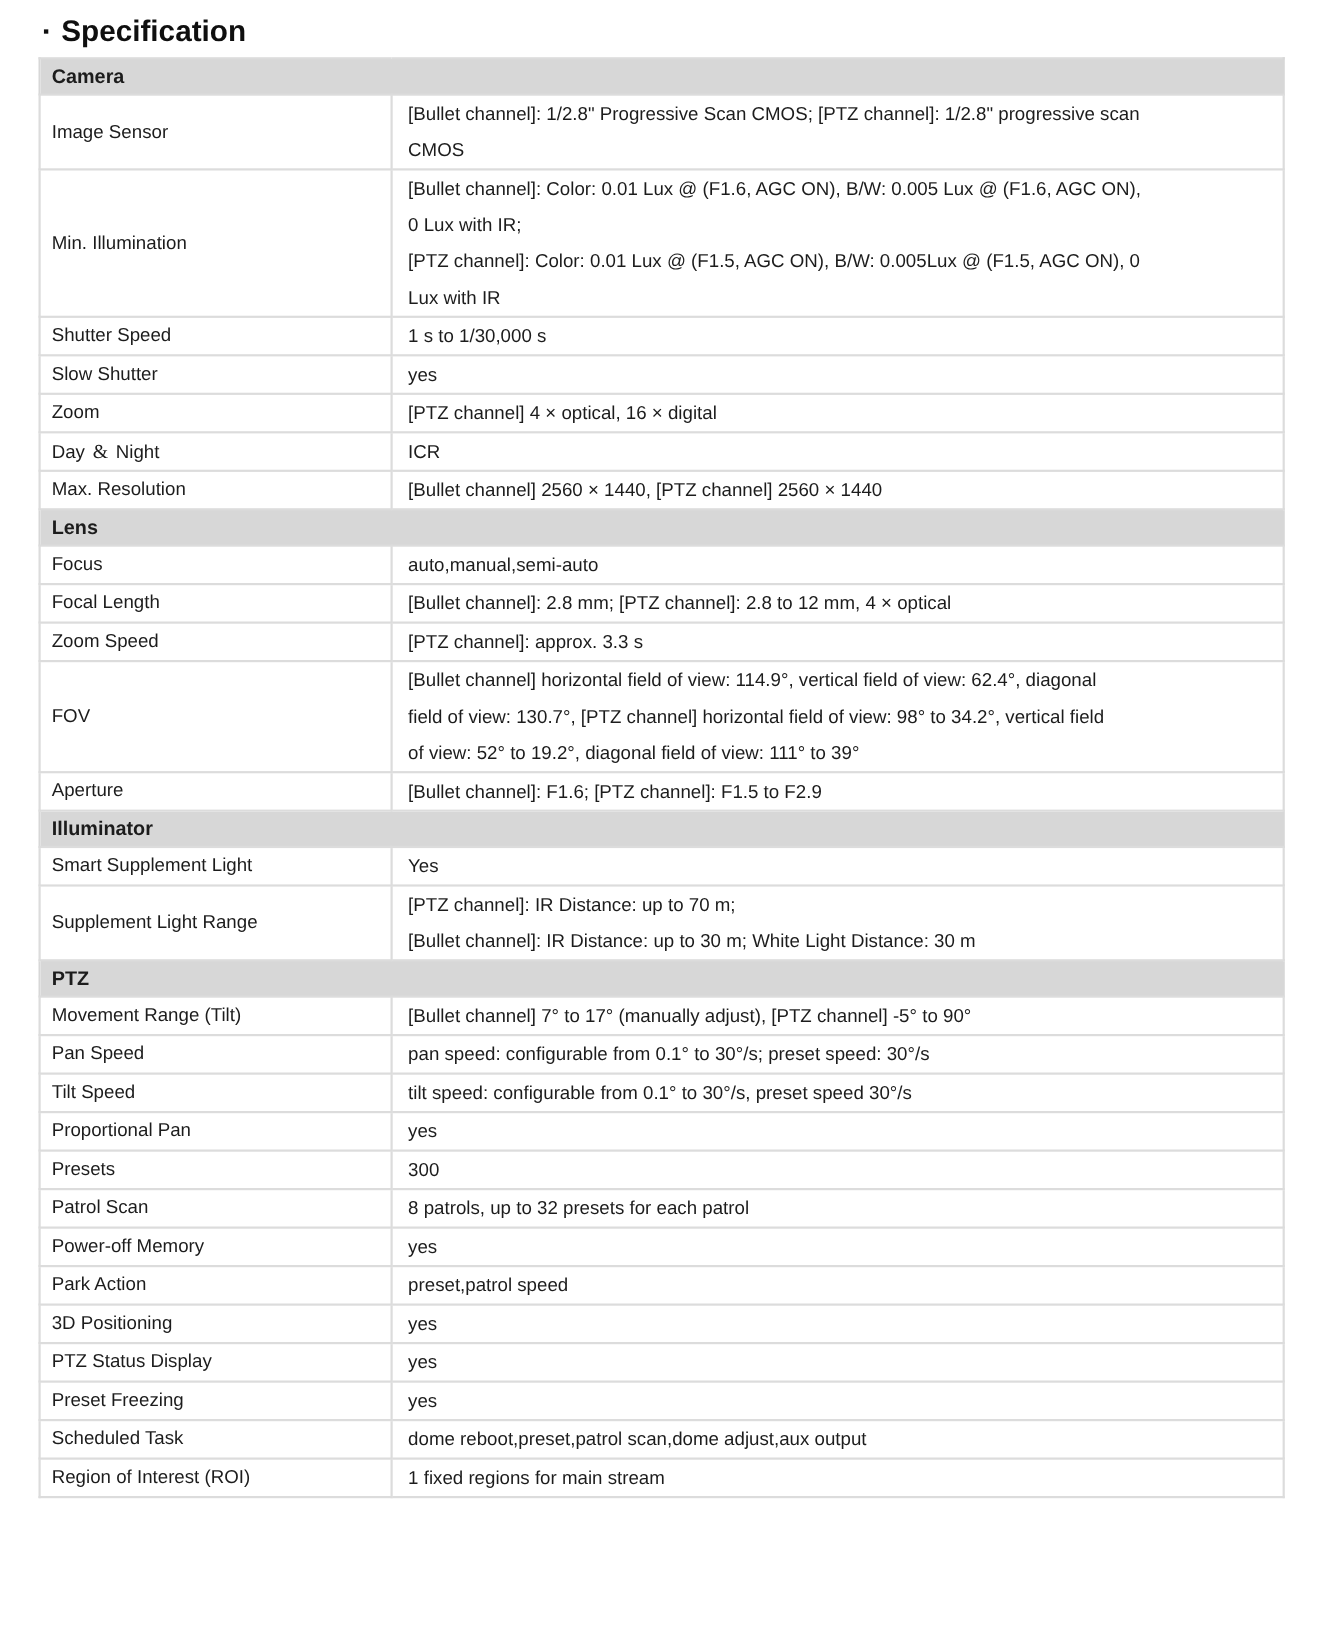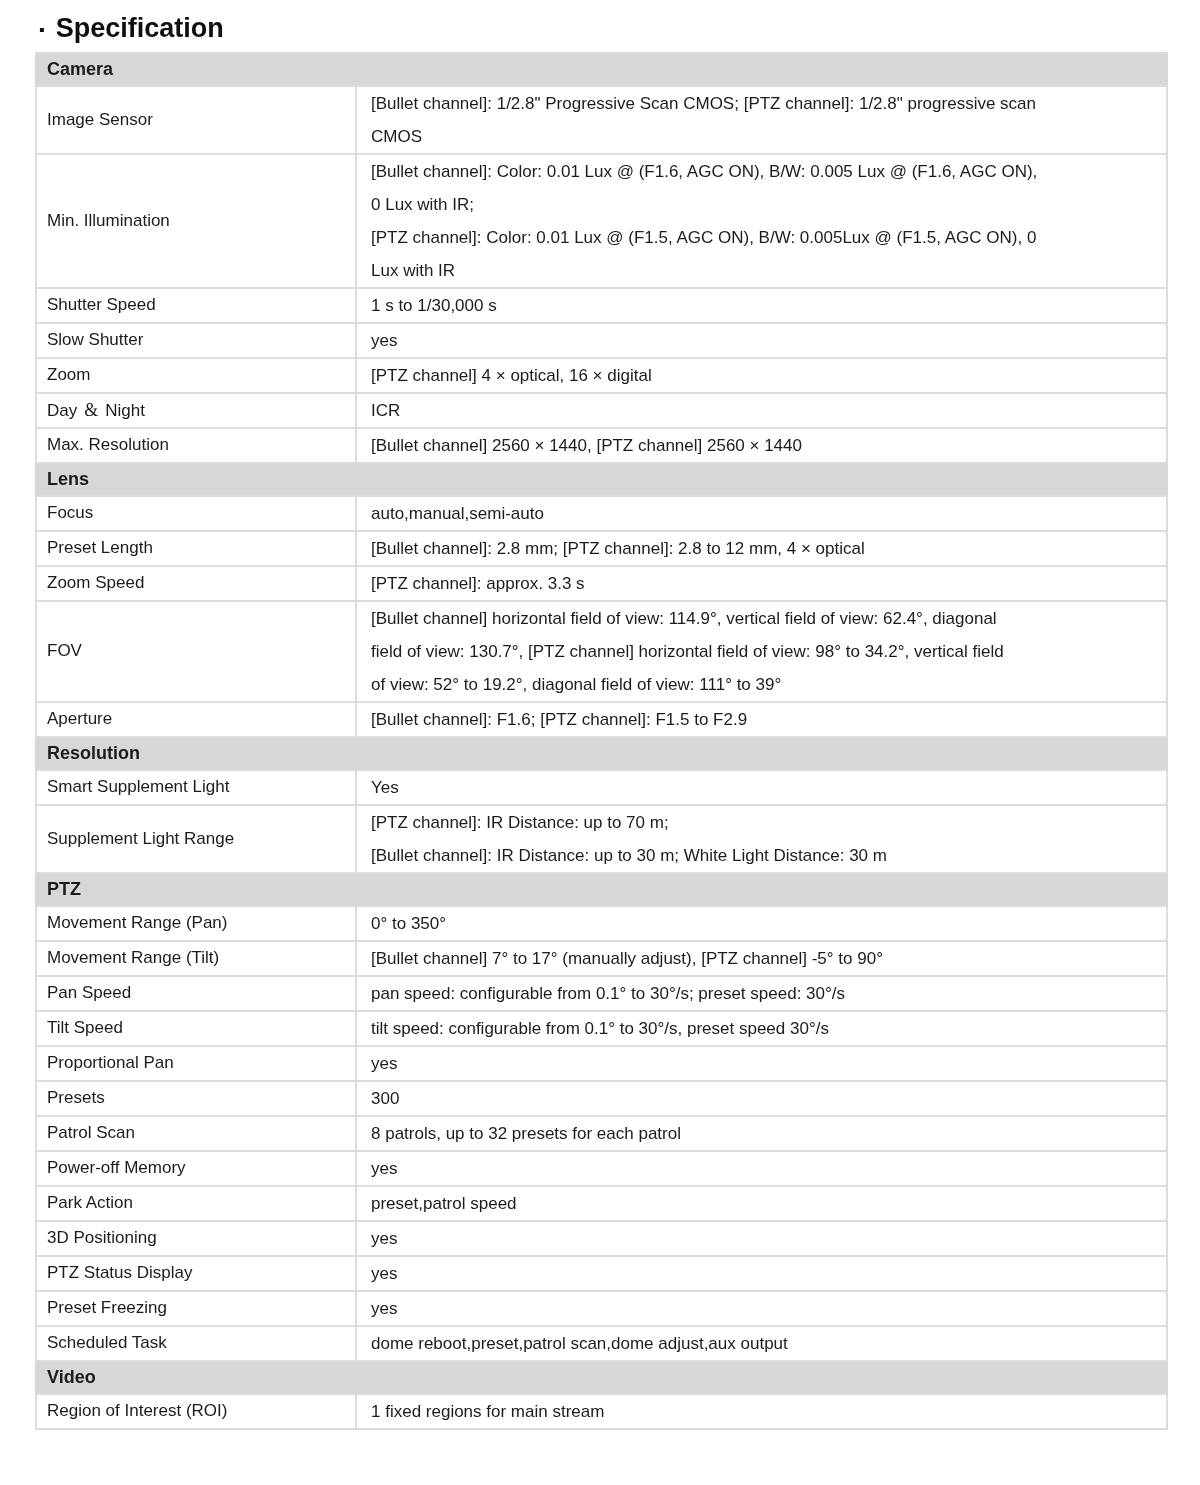--- a/index.html
+++ b/index.html
@@ -136,21 +136,21 @@
         <tr>
           <td colspan="2" class="section-cell">Lens</td>
         </tr>
         <tr>
           <td class="label-cell">Focus</td>
           <td class="value-cell">
             <div class="value-line">auto,manual,semi-auto</div>
           </td>
         </tr>
         <tr>
-          <td class="label-cell">Preset Length</td>
+          <td class="label-cell">Focal Length</td>
           <td class="value-cell">
             <div class="value-line">[Bullet channel]: 2.8 mm; [PTZ channel]: 2.8 to 12 mm, 4 × optical</div>
           </td>
         </tr>
         <tr>
           <td class="label-cell">Zoom Speed</td>
           <td class="value-cell">
             <div class="value-line">[PTZ channel]: approx. 3.3 s</div>
           </td>
         </tr>
@@ -162,45 +162,39 @@
             <div class="value-line">of view: 52° to 19.2°, diagonal field of view: 111° to 39°</div>
           </td>
         </tr>
         <tr>
           <td class="label-cell">Aperture</td>
           <td class="value-cell">
             <div class="value-line">[Bullet channel]: F1.6; [PTZ channel]: F1.5 to F2.9</div>
           </td>
         </tr>
         <tr>
-          <td colspan="2" class="section-cell">Resolution</td>
+          <td colspan="2" class="section-cell">Illuminator</td>
         </tr>
         <tr>
           <td class="label-cell">Smart Supplement Light</td>
           <td class="value-cell">
             <div class="value-line">Yes</div>
           </td>
         </tr>
         <tr>
           <td class="label-cell">Supplement Light Range</td>
           <td class="value-cell">
             <div class="value-line">[PTZ channel]: IR Distance: up to 70 m;</div>
             <div class="value-line">[Bullet channel]: IR Distance: up to 30 m; White Light Distance: 30 m</div>
           </td>
         </tr>
         <tr>
           <td colspan="2" class="section-cell">PTZ</td>
         </tr>
         <tr>
-          <td class="label-cell">Movement Range (Pan)</td>
-          <td class="value-cell">
-            <div class="value-line">0° to 350°</div>
-          </td>
-        </tr>
-        <tr>
           <td class="label-cell">Movement Range (Tilt)</td>
           <td class="value-cell">
             <div class="value-line">[Bullet channel] 7° to 17° (manually adjust), [PTZ channel] -5° to 90°</div>
           </td>
         </tr>
         <tr>
           <td class="label-cell">Pan Speed</td>
           <td class="value-cell">
             <div class="value-line">pan speed: configurable from 0.1° to 30°/s; preset speed: 30°/s</div>
           </td>
@@ -257,23 +251,20 @@
           <td class="label-cell">Preset Freezing</td>
           <td class="value-cell">
             <div class="value-line">yes</div>
           </td>
         </tr>
         <tr>
           <td class="label-cell">Scheduled Task</td>
           <td class="value-cell">
             <div class="value-line">dome reboot,preset,patrol scan,dome adjust,aux output</div>
           </td>
-        </tr>
-        <tr>
-          <td colspan="2" class="section-cell">Video</td>
         </tr>
         <tr>
           <td class="label-cell">Region of Interest (ROI)</td>
           <td class="value-cell">
             <div class="value-line">1 fixed regions for main stream</div>
           </td>
         </tr>
       </tbody>
   </table>
 </div>

